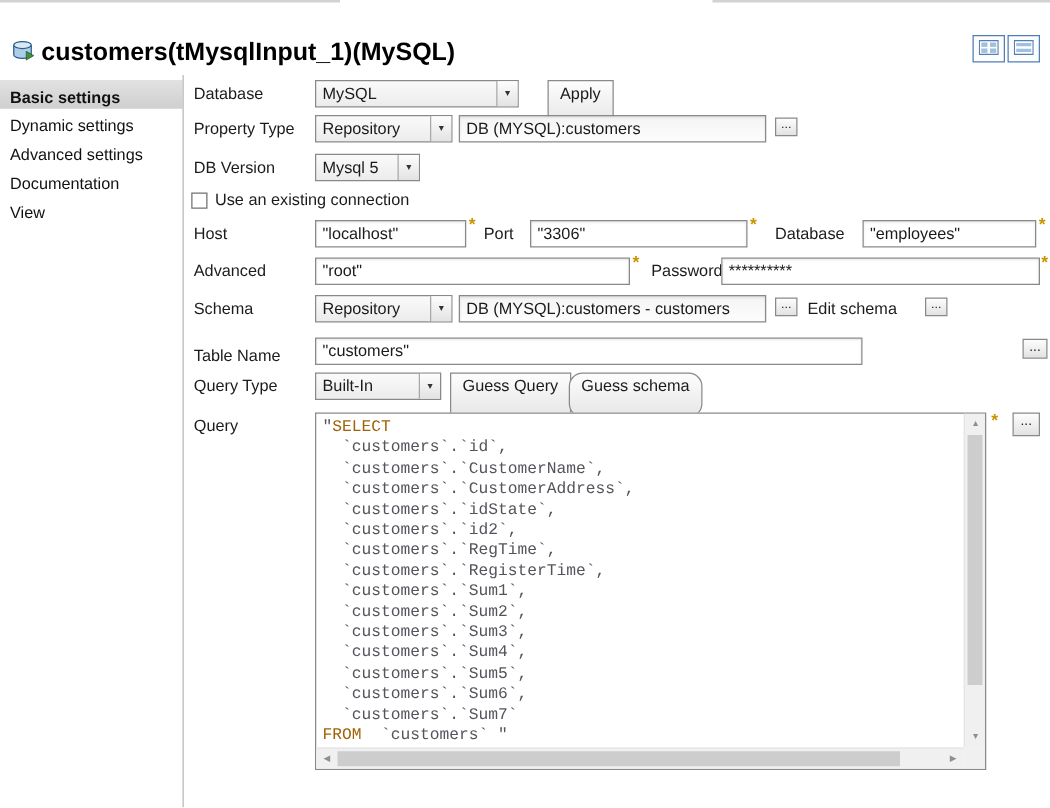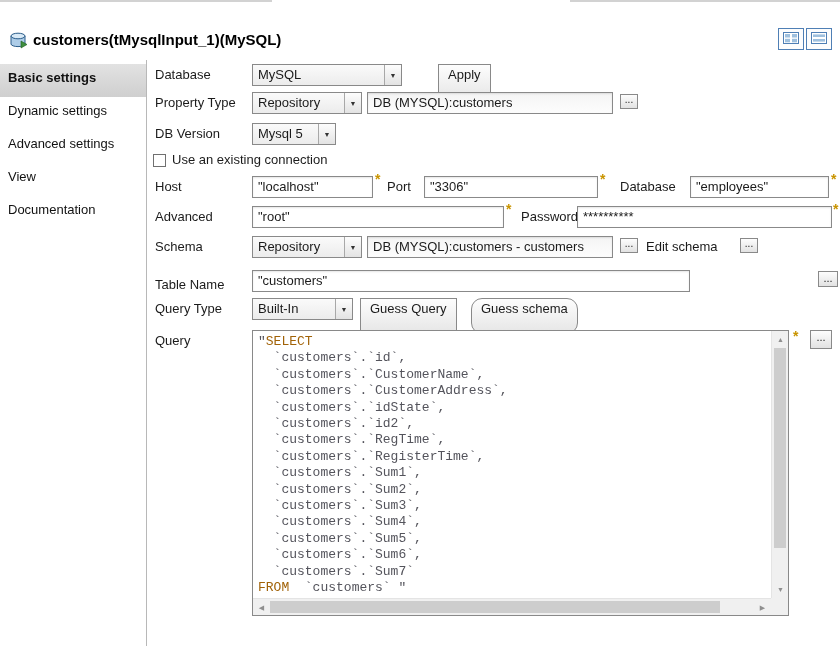--- a/index.html
+++ b/index.html
@@ -6,28 +6,28 @@
   html,body { background:#fff; }
   body {
     width:840px; height:646px; position:relative; overflow:hidden;
     font-family:"Liberation Sans","DejaVu Sans",sans-serif; font-size:13px; color:#1b1b1b;
   }
 
   
   .topline { position:absolute; top:0; height:2px; background:#d2d2d2; }
 
   
-  .title { position:absolute; left:33px; top:31px; font-size:15px; font-weight:bold; color:#000; }
+  .title { position:absolute; left:33px; top:31px; font-size:20px; font-weight:bold; color:#000; }
   .hicon { position:absolute; left:9px; top:32px; }
   .view-btn { position:absolute; top:28px; width:26px; height:22px; border:1px solid #4f7fb5;
     background:#fdfdfd; display:flex; align-items:center; justify-content:center; cursor:pointer; }
 
   
   .sidebar { position:absolute; left:0; top:64px; width:146px; }
-  .side-item { height:33px; line-height:27px; padding-left:8px; color:#111; cursor:pointer; }
+  .side-item { height:23px; line-height:27px; padding-left:8px; color:#111; cursor:pointer; }
   .side-item.active { background:linear-gradient(#e2e2e2,#cfcfcf); font-weight:bold; }
   .vdiv { position:absolute; left:146px; top:60px; bottom:0; width:1px; background:#b8b8b8; }
 
   
   .lbl { position:absolute; height:22px; line-height:22px; white-space:nowrap; }
   .input { position:absolute; height:22px; border:1px solid #898989; background:#fff;
     box-shadow:inset 0 1px 2px rgba(0,0,0,0.10); padding:0 5px; line-height:20px;
     white-space:nowrap; overflow:hidden; }
   .dd { position:absolute; height:22px; border:1px solid #898989; background:linear-gradient(#fafafa,#ececec);
     display:flex; align-items:stretch; cursor:pointer; }
@@ -92,27 +92,27 @@
       <rect x="2" y="2.4" width="12" height="2.6" fill="#9fc0de"></rect>
       <rect x="2" y="7" width="12" height="2.6" fill="#9fc0de"></rect>
     </svg>
   </span>
 </div>
 
 <div class="sidebar">
   <div class="side-item active">Basic settings</div>
   <div class="side-item">Dynamic settings</div>
   <div class="side-item">Advanced settings</div>
+  <div class="side-item">Documentation</div>
   <div class="side-item">View</div>
-  <div class="side-item">Documentation</div>
 </div>
 <div class="vdiv"></div>
 
 <div class="lbl" style="left:155px; top:64px;">Database</div>
-<div class="dd" style="left:252px; top:64px; width:150px;">
+<div class="dd" style="left:252px; top:64px; width:163px;">
   <span class="val">MySQL</span>
   <span class="arrow">▼</span>
 </div>
 <div class="btn" style="left:438px; top:64px;">Apply</div>
 
 <div class="lbl" style="left:155px; top:92px;">Property Type</div>
 <div class="dd" style="left:252px; top:92px; width:110px;">
   <span class="val">Repository</span>
   <span class="arrow">▼</span>
 </div>
@@ -158,21 +158,21 @@
 <div class="lbl" style="left:155px; top:274px;">Table Name</div>
 <div class="input" style="left:252px; top:270px; width:438px;">"customers"</div>
 <div class="dots-lg" style="left:818px; top:271px; width:20px; height:16px;">...</div>
 
 <div class="lbl" style="left:155px; top:298px;">Query Type</div>
 <div class="dd" style="left:252px; top:298px; width:101px;">
   <span class="val">Built-In</span>
   <span class="arrow">▼</span>
 </div>
 <div class="btn" style="left:360px; top:298px;">Guess Query</div>
-<div class="btn" style="left:471px; top:298px;border-radius:11px;">Guess schema</div>
+<div class="btn" style="left:455px; top:298px;border-radius:11px;">Guess schema</div>
 
 <div class="lbl" style="left:155px; top:330px;">Query</div>
 <div class="querybox">
   <pre class="qtext">"<span class="kw">SELECT</span> 
   `customers`.`id`, 
   `customers`.`CustomerName`, 
   `customers`.`CustomerAddress`, 
   `customers`.`idState`, 
   `customers`.`id2`, 
   `customers`.`RegTime`, 

